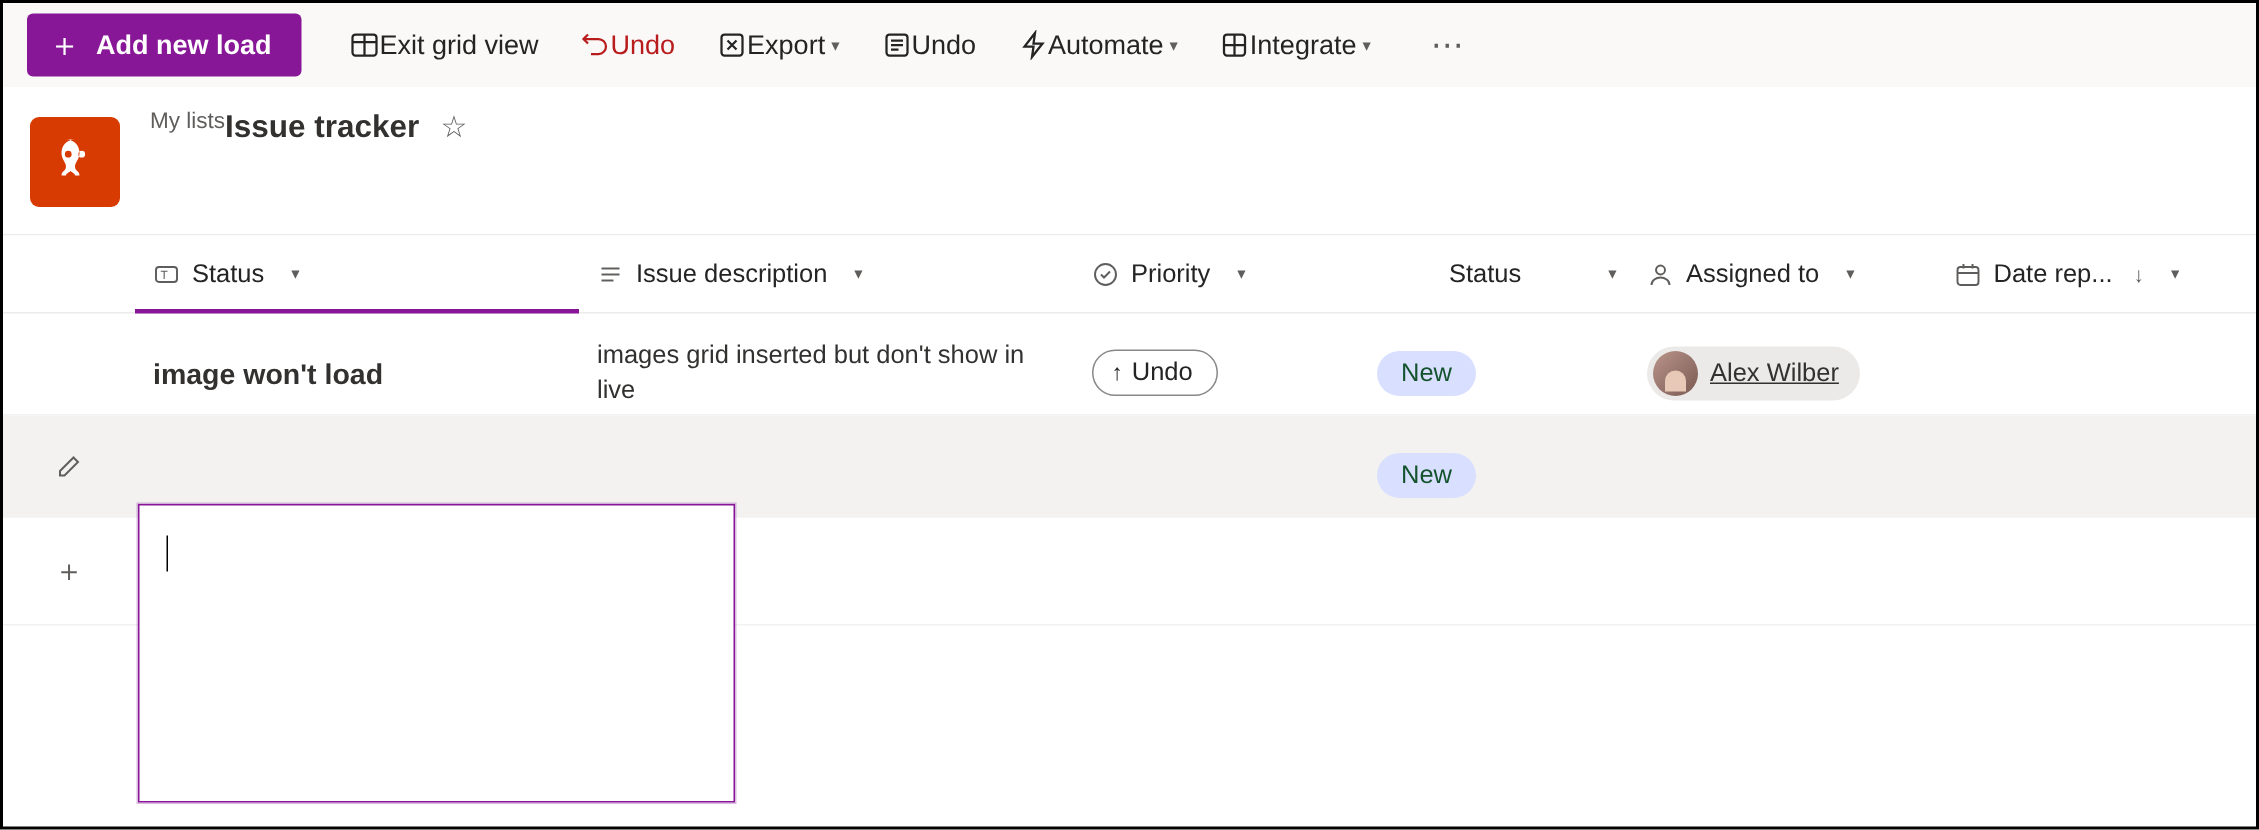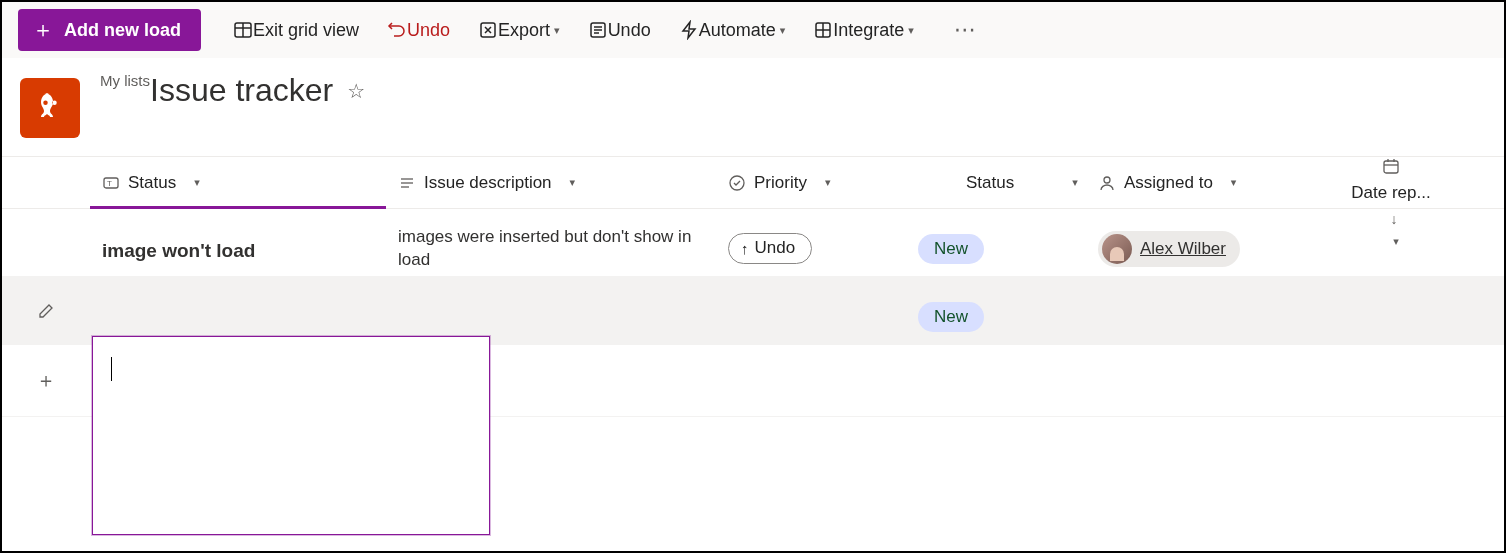--- a/index.html
+++ b/index.html
@@ -69,21 +69,21 @@
     width: 60px; height: 60px;
     background: #d83b01;
     border-radius: 6px;
     display:flex; align-items:center; justify-content:center;
     margin-top:6px;
   }
   .list-icon-box svg { width:36px; height:36px; fill:#fff; }
   .list-meta { display:flex; flex-direction:row; }
   .breadcrumb { font-size:15px; color:#605e5c; margin-bottom:2px; }
   .title-row { display:flex; align-items:center; gap:14px; }
-  .list-title { font-size:32px; font-weight:400; }
+  .list-title { font-size:21px; font-weight:700; }
   .star { font-size:20px; color:#605e5c; cursor:pointer; }
 
   
   .grid-container {
     border-top:1px solid #edebe9;
   }
   .grid-header {
     display:flex;
     align-items:center;
     background:#fff;
@@ -103,21 +103,21 @@
     cursor:pointer;
     position:relative;
   }
   .col-head .ic { width:18px; height:18px; color:#605e5c; display:flex;align-items:center;justify-content:center;}
   .col-head .chev-small { margin-left:10px; }
   .col-issue { width:296px; }
   .col-desc { width:330px; }
   .col-priority { width:190px; }
   .col-status { width:180px;gap:48px; }
   .col-assigned { width:205px; }
-  .col-date { width:200px;flex-direction:column; }
+  .col-date { width:200px; }
   .col-issue.active::after{
     content:""; position:absolute; left:0; right:0; bottom:-1px; height:3px; background:#881798;
   }
   .sort-arrow { font-size:14px; color:#605e5c; margin-left:6px;}
 
   
   .grid-row {
     display:flex; align-items:center;
     border-bottom:1px solid #f3f2f1;
     min-height:68px;
@@ -340,21 +340,21 @@
       <span class="chev-small">▾</span>
     </div>
   </div>
 
   <div class="grid-row">
     <div class="gutter"></div>
     <div class="col col-issue">
         <span class="cell-title">image won't load</span>
       </div>
     <div class="col col-desc">
-        <span class="cell-desc">images were inserted but don't show in load</span>
+        <span class="cell-desc">images grid inserted but don't show in live</span>
       </div>
     <div class="col col-priority">
       <span class="pill priority">
         <span class="arrow-up">↑</span>
         <span>Undo</span>
       </span>
     </div>
     <div class="col col-status">
       <span class="pill status-new">
         <span>New</span>

